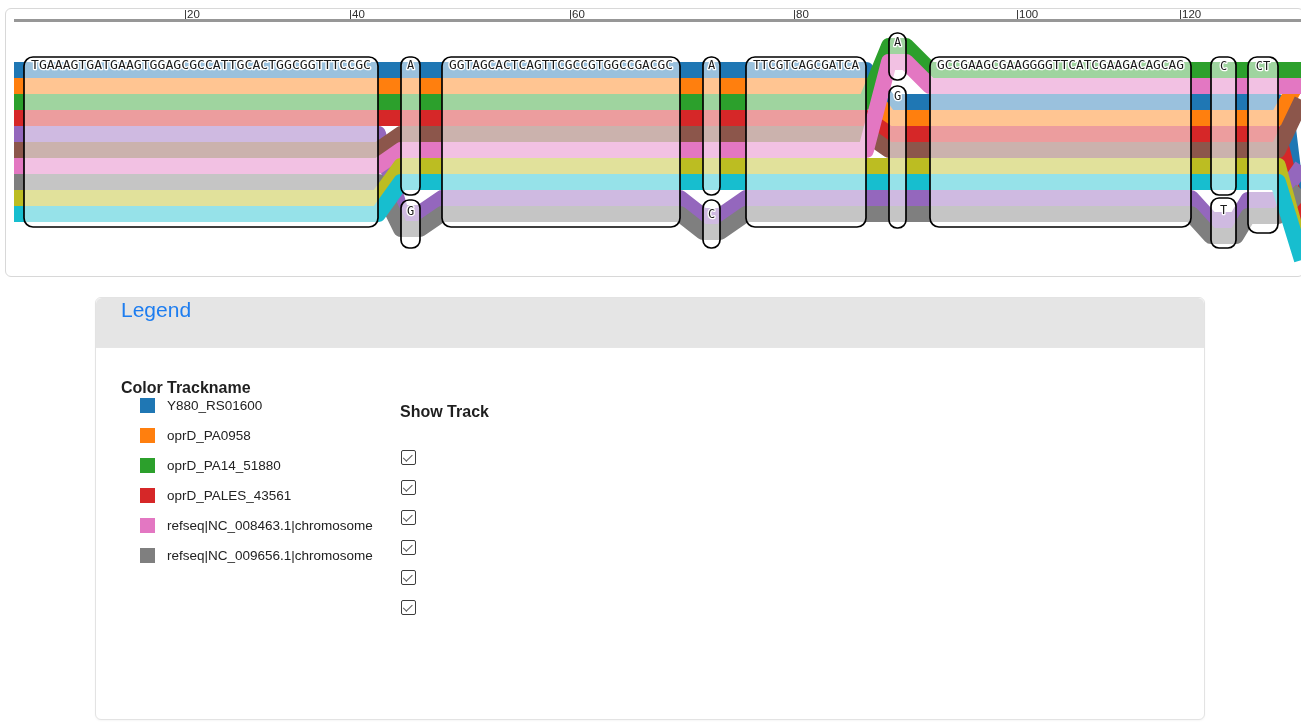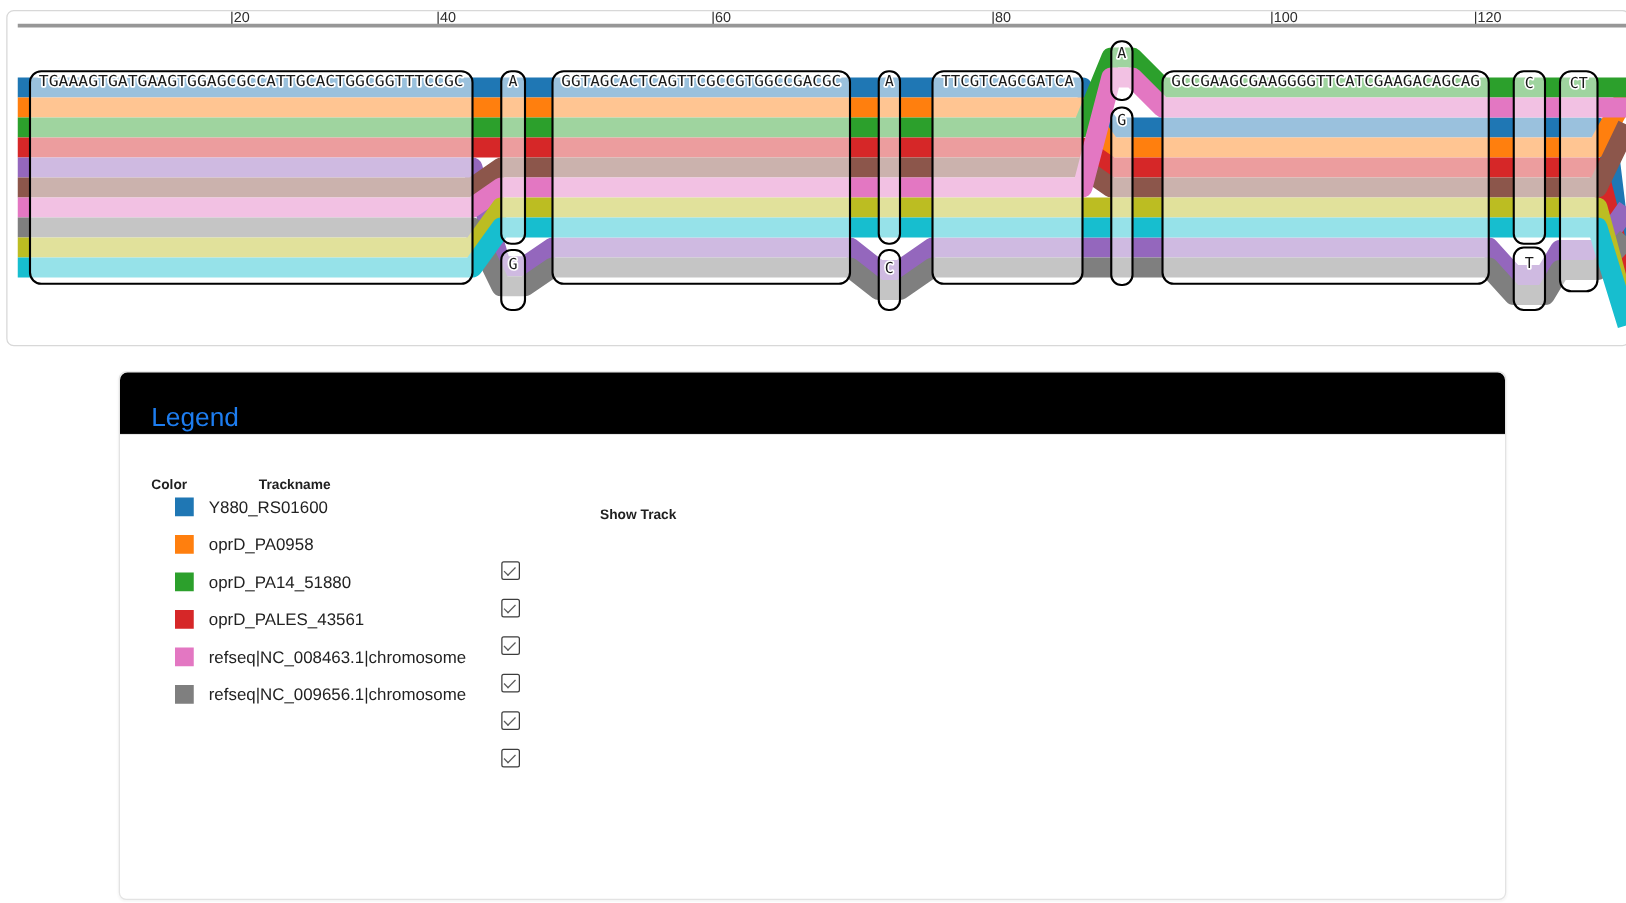--- a/index.html
+++ b/index.html
@@ -6,25 +6,25 @@
   body{width:1301px;height:722px;position:relative;font-family:"Liberation Sans",sans-serif;overflow:hidden;}
   .graph-card{position:absolute;left:5px;top:8px;width:1289px;height:267px;background:#fff;
     border:1px solid #d8d8d8;border-radius:6px;overflow:hidden;padding-left:8px;}
   #graph-svg{display:block;}
   .tick{font-family:"Liberation Sans",sans-serif;font-size:11.5px;fill:#2e2e2e;}
   .node{fill:rgba(255,255,255,0.55);stroke:#000;stroke-width:1.7px;}
   .seq{font-family:"DejaVu Sans Mono",monospace;font-size:12px;fill:#1a1a1a;
     stroke:#fff;stroke-width:2.6px;paint-order:stroke;stroke-linejoin:round;}
   .legend-card{position:absolute;left:95px;top:297px;width:1108px;height:421px;background:#fff;
     border:1px solid #e3e3e3;border-radius:6px;box-shadow:0 1px 2px rgba(0,0,0,.04);}
-  .legend-header{height:49px;background:#000000;border-bottom:1px solid #e6e6e6;
-    border-radius:6px 6px 0 0;display:flex;align-items:flex-end;padding-left:25px;}
+  .legend-header{height:49px;background:#e5e5e5;border-bottom:1px solid #e6e6e6;
+    border-radius:6px 6px 0 0;display:flex;align-items:flex-start;padding-left:25px;}
   .legend-title{color:#1d7df0;font-size:21px;}
   .legend-body{padding:29px 25px 0 25px;}
-  .legend-cols{display:flex;align-items:center;height:21px;font-size:11px;font-weight:bold;color:#1f1f1f;gap:40px;}
+  .legend-cols{display:flex;align-items:center;height:21px;font-size:16px;font-weight:bold;color:#1f1f1f;}
   .c1{width:46px;flex:0 0 46px;}
   .c2{width:233px;flex:0 0 233px;}
   .c3{flex:1;margin-top:48px;}
   .legend-row{display:flex;height:30px;}
   .swatch{display:block;width:15px;height:15px;margin-left:19px;}
   .trackname{font-size:13.5px;color:#222;white-space:nowrap;}
   .checkbox{display:inline-flex;width:13px;height:13px;border:1.6px solid #3d3d3d;border-radius:2px;
     margin-left:1px;align-items:center;justify-content:center;background:#fff;cursor:pointer;}
   .check{width:8px;height:4px;border-left:1.7px solid #5a5a5a;border-bottom:1.7px solid #5a5a5a;
     transform:rotate(-45deg) translate(0,-1px);}

